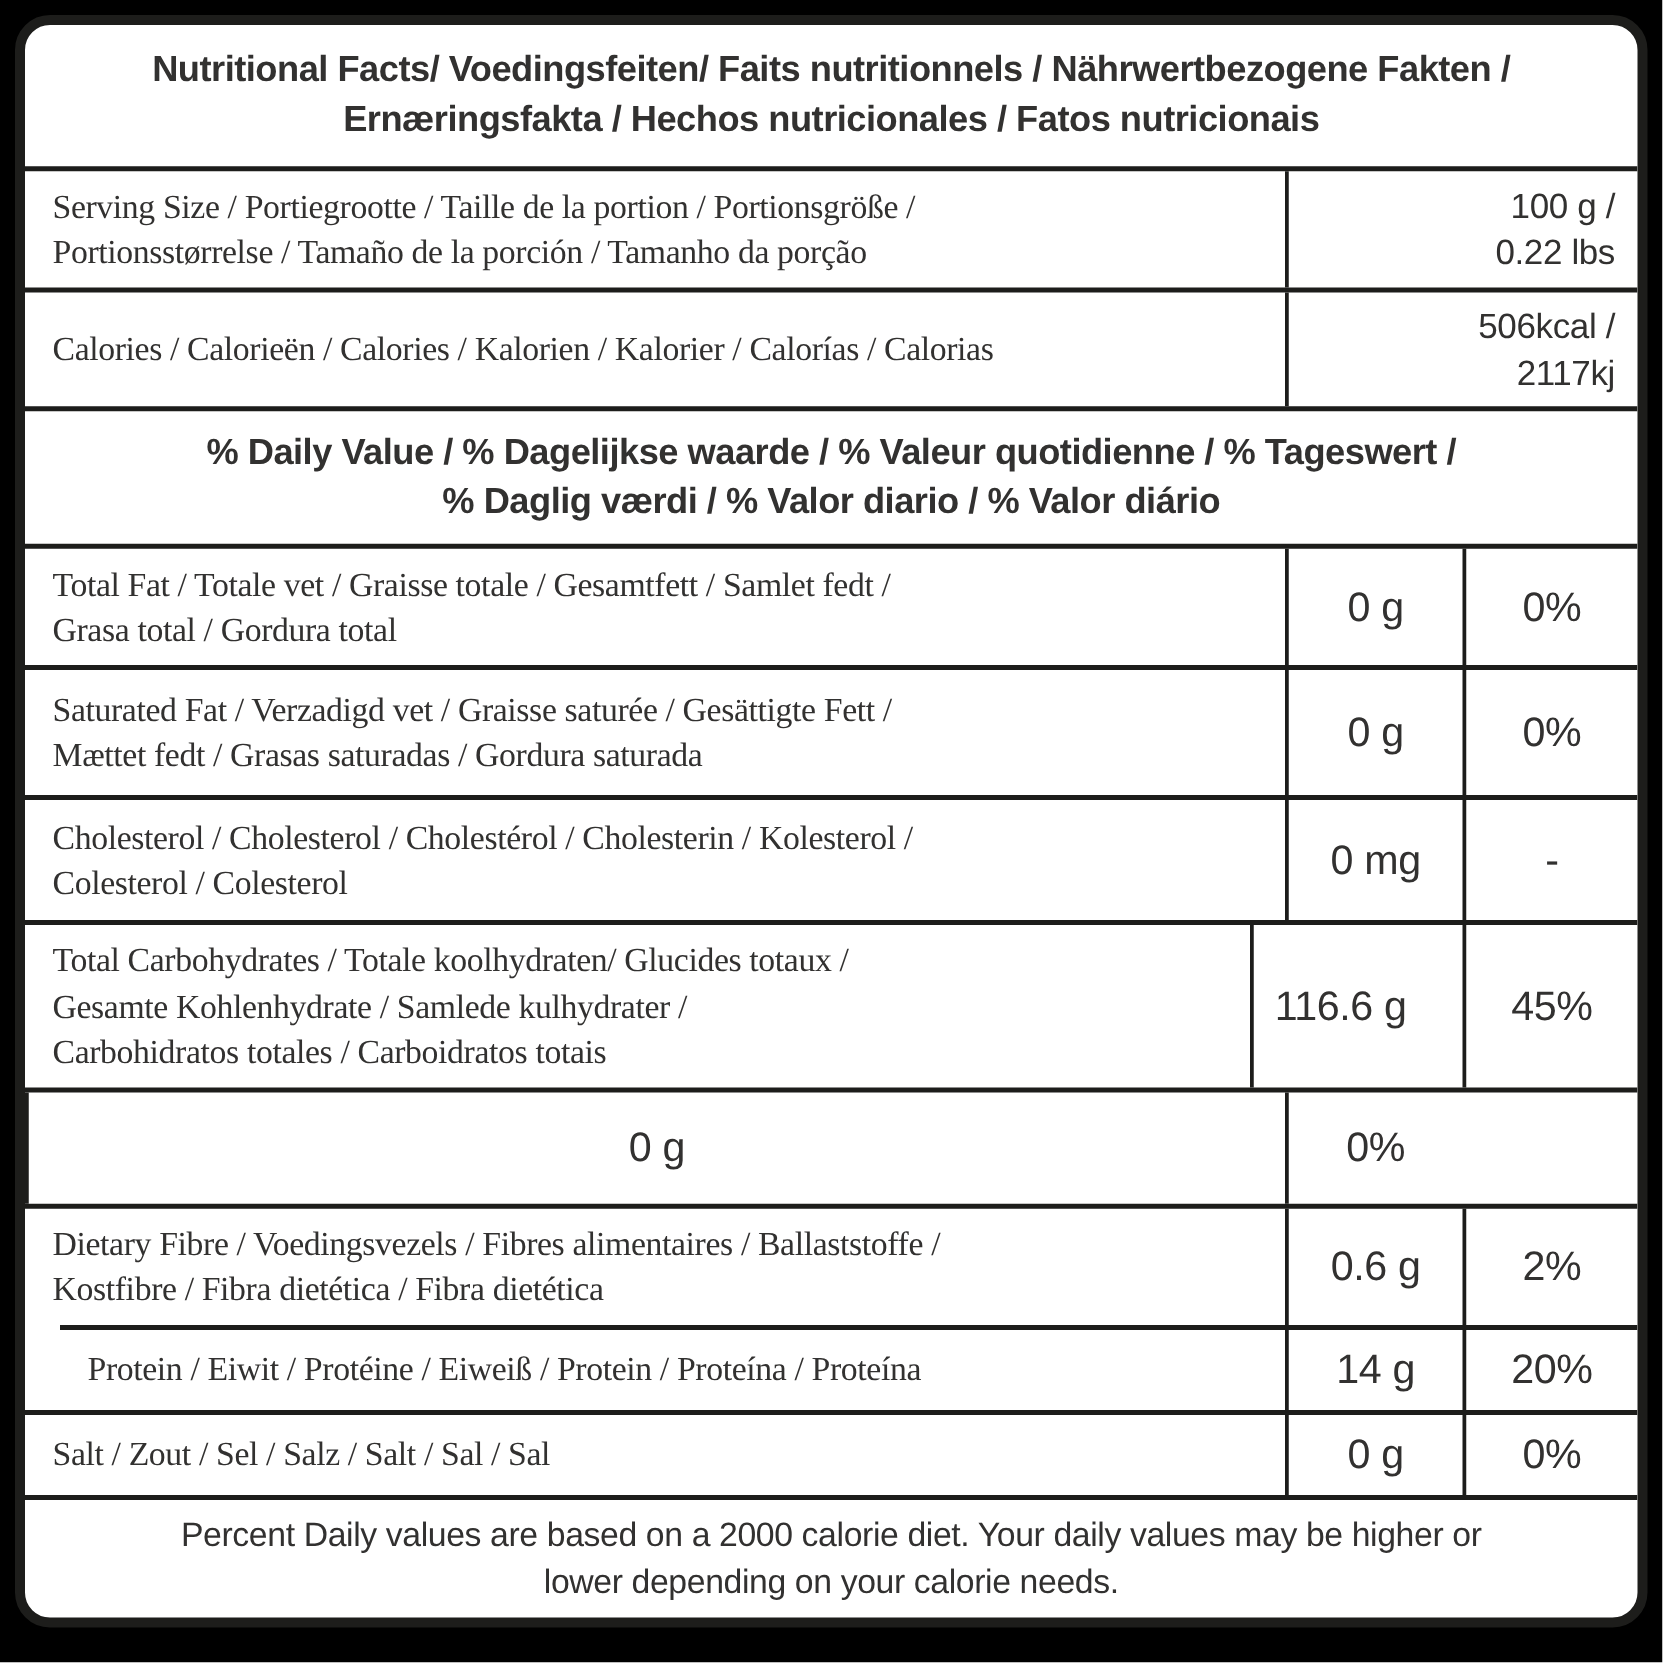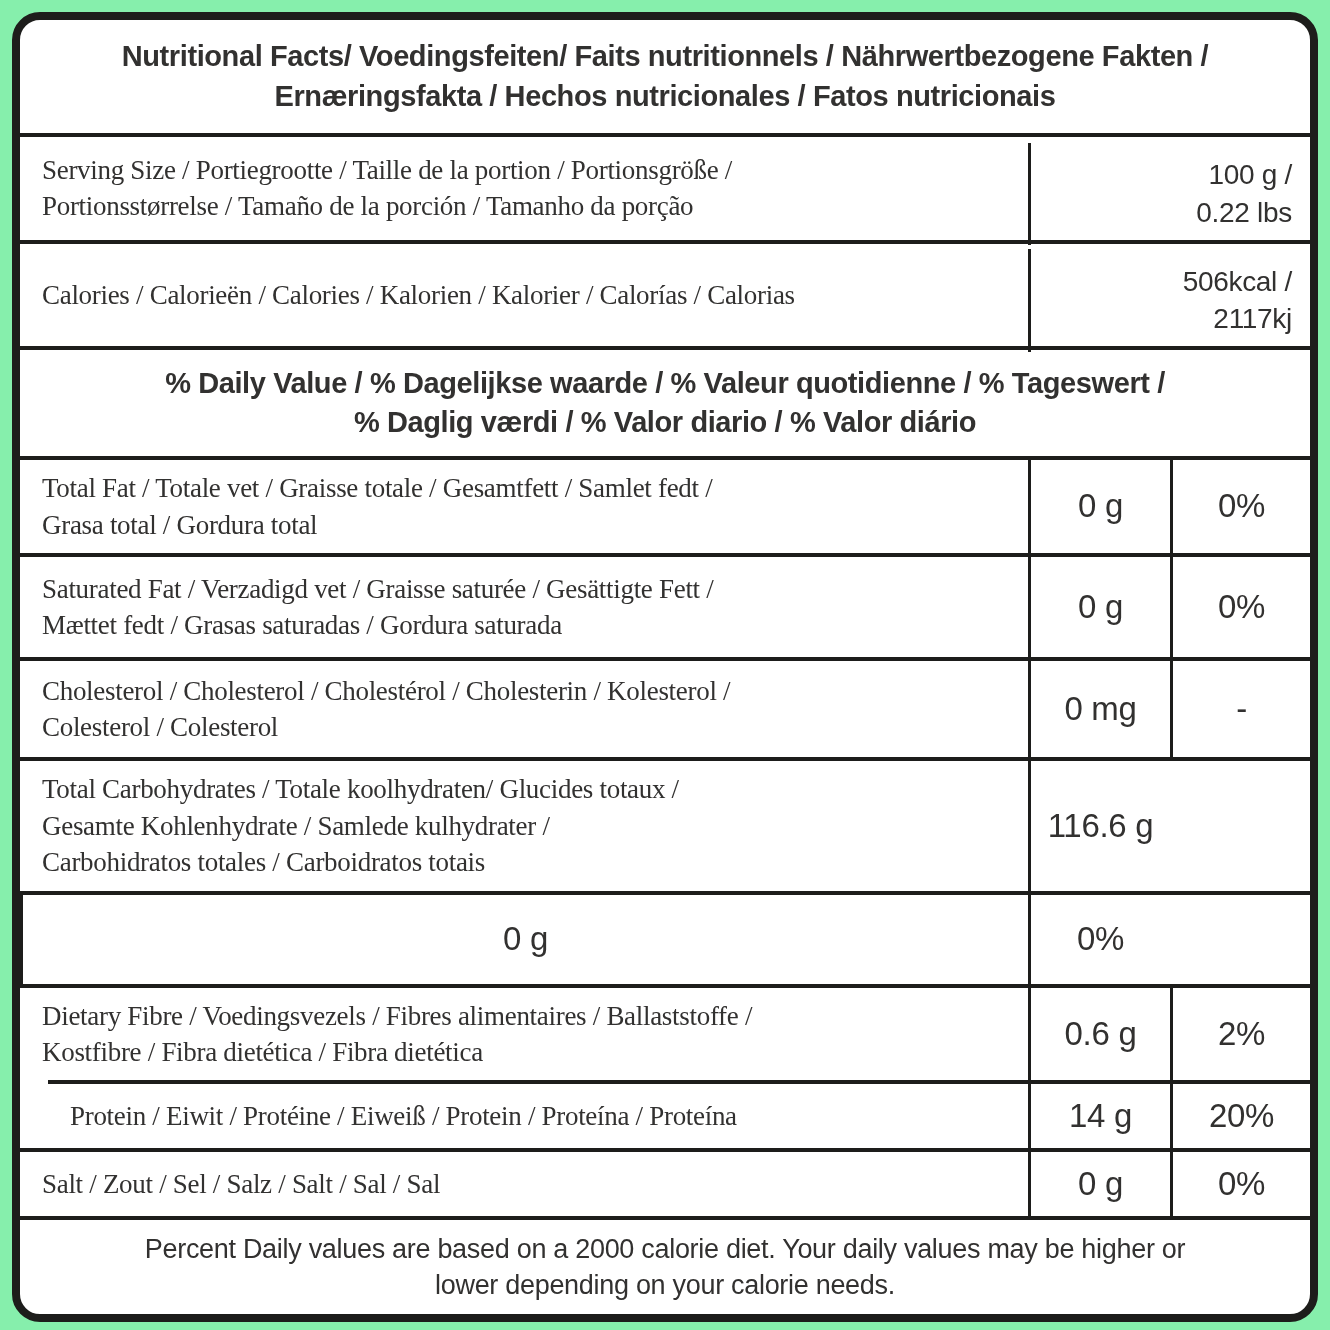--- a/index.html
+++ b/index.html
@@ -5,21 +5,21 @@
   * { box-sizing: border-box; margin: 0; padding: 0; }
   html, body {
     width: 1330px;
     background: #ffffff;
     font-family: "Liberation Sans", "DejaVu Sans", sans-serif;
     color: #323130;
   }
   .page {
     width: 1330px;
     height: 1330px;
-    background: #86efac;
+    background: #000000;
     padding: 12px;
   }
   .label-box {
     width: 100%;
     border: 8px solid #1d1d1b;
     border-radius: 28px;
     background: #ffffff;
     overflow: hidden;
   }
   .row {
@@ -45,21 +45,20 @@
     justify-content: flex-start;
     text-align: left;
     font-family: Liberation Serif, serif;
   }
   .cell.value-right {
     border-left: 3px solid #1d1d1b;
     justify-content: flex-end;
     text-align: right;
     padding: 8px 18px 8px 8px;
     font-size: 28px;
-    margin-top: 11px;
   }
   .cell.amount, .cell.percent {
     border-left: 3px solid #1d1d1b;
     justify-content: center;
     text-align: center;
     padding: 6px;
     font-size: 33px;
   }
   .cell.full-center {
     justify-content: center;
@@ -69,21 +68,21 @@
   .bold { font-weight: bold; font-size: 29px; letter-spacing: -0.4px; }
 
   
   .r-title    { min-height: 113px; }
   .r-serving  { min-height: 91px; }
   .r-calories { min-height: 86px; }
   .r-dv       { min-height: 110px; }
   .r-fat      { min-height: 97px; }
   .r-satfat   { min-height: 104px; }
   .r-chol     { min-height: 100px; }
-  .r-carbs    { min-height: 131px; }
+  .r-carbs    { min-height: 131px; gap: 28px; }
   .r-sugars   { min-height: 93px; }
   .r-fibre    { min-height: 87px; }
   .r-protein  { min-height: 68px; margin-left: 28px; }
   .r-salt     { min-height: 68px; }
   .r-foot     { min-height: 98px; }
 </style>
 </head>
 <body>
 
 <div class="page">
@@ -131,20 +130,21 @@
 Colesterol / Colesterol</div>
       <div class="cell amount">0 mg</div>
       <div class="cell percent">-</div>
     </div>
 
     <div class="row cols-3 r-carbs">
       <div class="cell label">Total Carbohydrates / Totale koolhydraten/ Glucides totaux /
 Gesamte Kohlenhydrate / Samlede kulhydrater /
 Carbohidratos totales / Carboidratos totais</div>
       <div class="cell amount">116.6 g</div>
+      <div class="cell percent">45%</div>
     </div>
 
     <div class="row cols-3 r-sugars">
       <div class="cell amount">0 g</div>
       <div class="cell percent">0%</div>
     </div>
 
     <div class="row cols-3 r-fibre">
       <div class="cell label">Dietary Fibre / Voedingsvezels / Fibres alimentaires / Ballaststoffe /
 Kostfibre / Fibra dietética / Fibra dietética</div>

